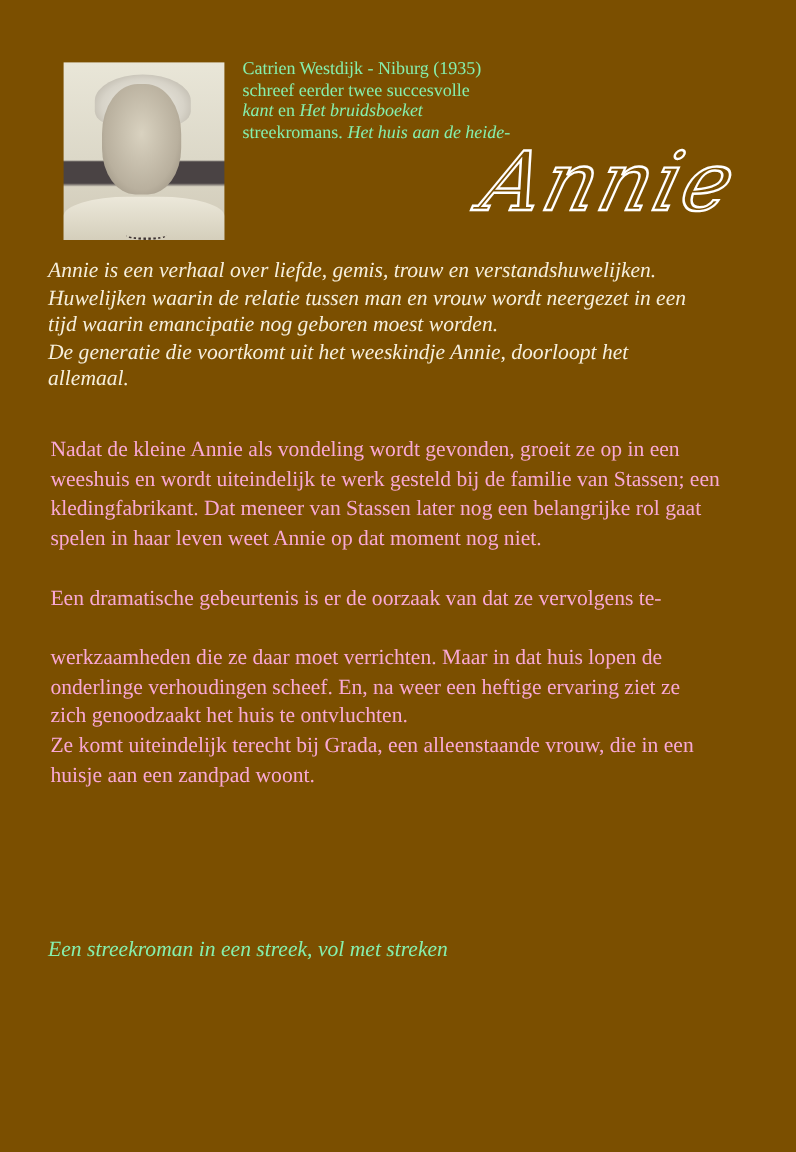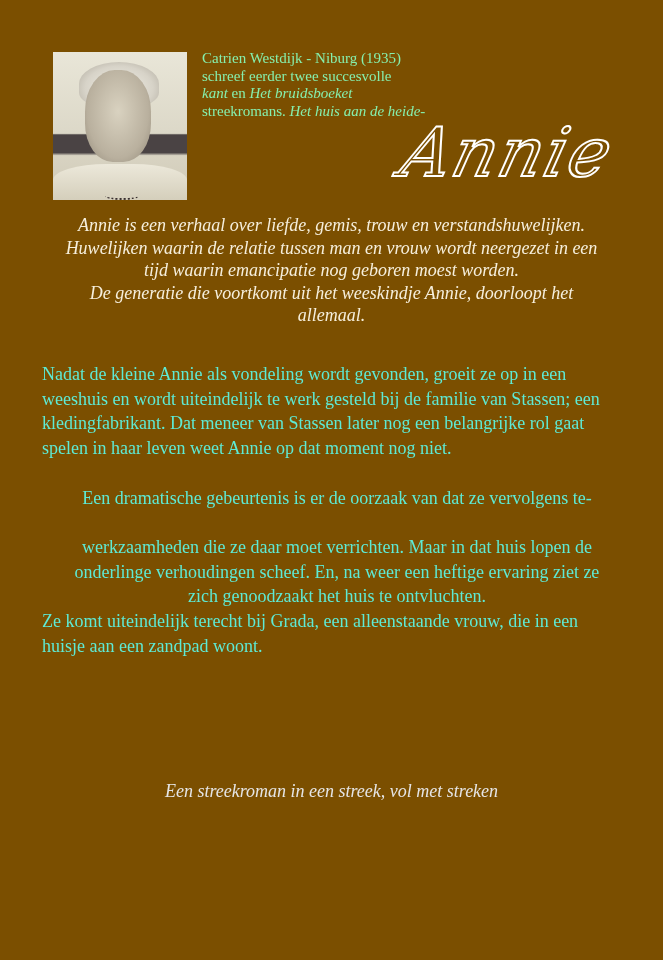--- a/index.html
+++ b/index.html
@@ -82,49 +82,48 @@
       -webkit-text-stroke: 2px #ffffff;
       letter-spacing: 2px;
       transform: skewX(-14deg);
       transform-origin: left bottom;
     }
     .intro {
       position: absolute;
       left: 40px;
       top: 214px;
       width: 583px;
-      text-align: center;
+      text-align: left;
       font-style: italic;
       font-size: 18px;
       line-height: 22.5px;
       color: #f6efdc;
     }
     .body-text {
       position: absolute;
       left: 42px;
       top: 362px;
       width: 590px;
       font-size: 18px;
       line-height: 24.7px;
-      color: #5eead4;
+      color: #f9a8d4;
     }
     .body-text p {
       margin: 0 0 24.7px 0;
     }
-    .body-text p.tight { margin-bottom: 0; text-align: center; }
+    .body-text p.tight { margin-bottom: 0; }
     .tagline {
       position: absolute;
       left: 40px;
       top: 779px;
       width: 583px;
-      text-align: center;
       font-style: italic;
       font-size: 18px;
       line-height: 24px;
-      color: #e5e5e5;
+      color: #86efac;
     }
   </style>
 </head>
 <body>
 
 <div class="photo">
   <div class="hair"></div>
   <div class="face"></div>
   <div class="body"></div>
   <div class="necklace"></div>

